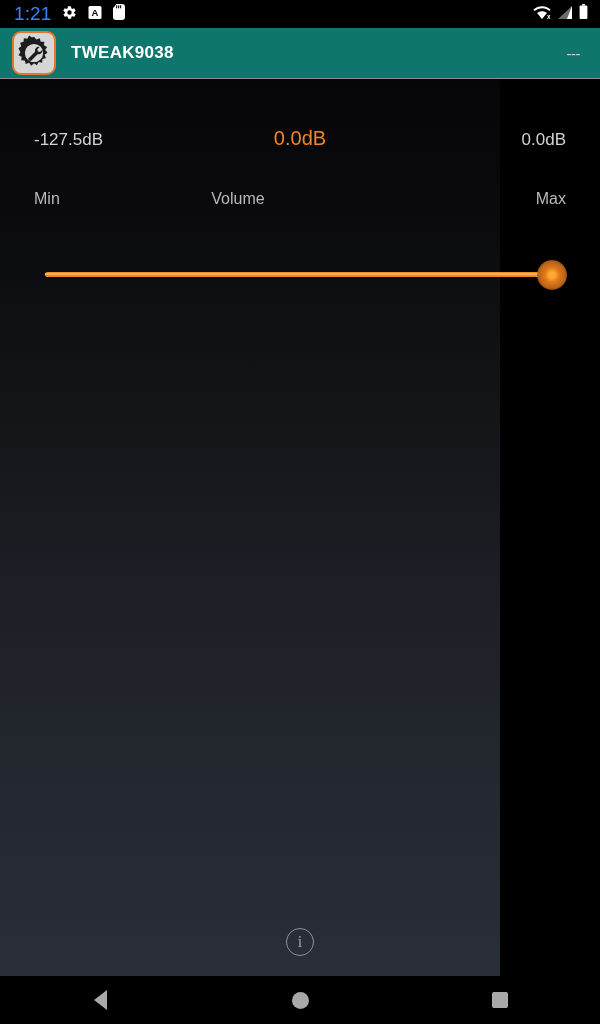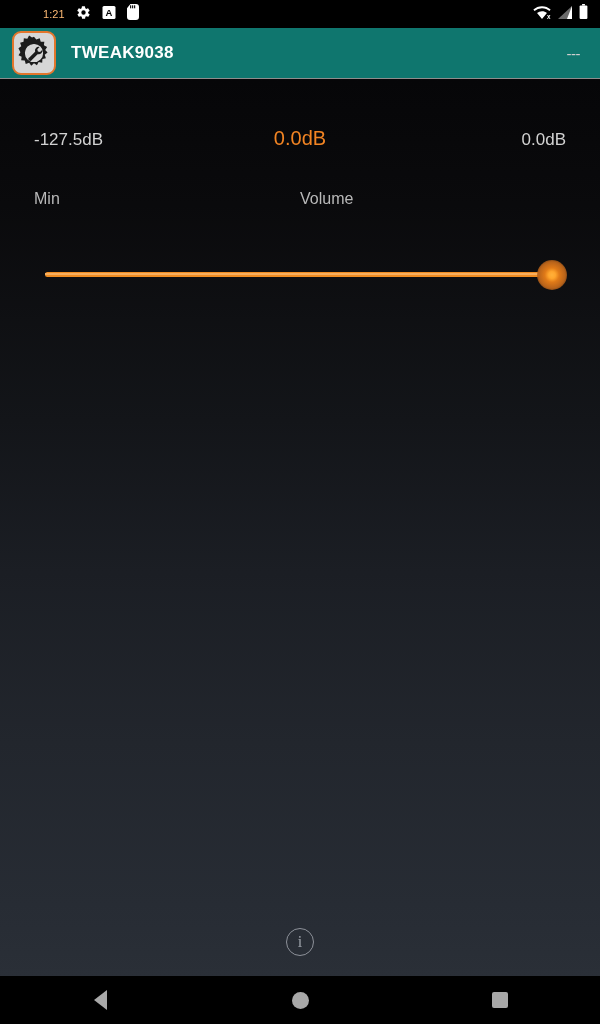--- a/index.html
+++ b/index.html
@@ -29,24 +29,23 @@
     display: flex;
     align-items: center;
     padding: 0 12px 0 14px;
   }
   .status-left {
     display: flex;
     align-items: center;
     gap: 11px;
   }
   .status-clock {
-    color: #fdba74;
-    font-size: 11px;
+    color: #3b82f6;
+    font-size: 19px;
     letter-spacing: 0.1px;
-    margin-left: 29px;
   }
   .status-right {
     margin-left: auto;
     display: flex;
     align-items: center;
     gap: 6px;
   }
   .sicon { display: block; }
 
   
@@ -90,21 +89,21 @@
     position: absolute;
     top: 78px; left: 0;
     width: 600px; height: 1px;
     background: #8d8d8d;
   }
 
   
   .content {
     position: absolute;
     top: 79px; left: 0;
-    width: 600px;
+    width: 500px;
     height: 897px;
     background: linear-gradient(180deg,
        #060608 0%,
        #0a0a0c 14%,
        #131519 38%,
        #1b1e24 55%,
        #22262d 74%,
        #272c34 92%,
        #2a2f37 100%);
   }
@@ -329,20 +328,21 @@
 
     <div class="value-row">
       <div class="val-min">-127.5dB</div>
       <div class="val-cur">0.0dB</div>
       <div class="val-max">0.0dB</div>
     </div>
 
     <div class="label-row">
       <div class="lbl">Min</div>
       <div class="lbl center">Volume</div>
+      <div class="lbl right">Max</div>
     </div>
 
     <div class="slider-wrap">
       <div class="slider-track"></div>
       <div class="slider-thumb"></div>
     </div>
 
 
     <div class="info-btn">
       <span class="info-glyph">i</span>

